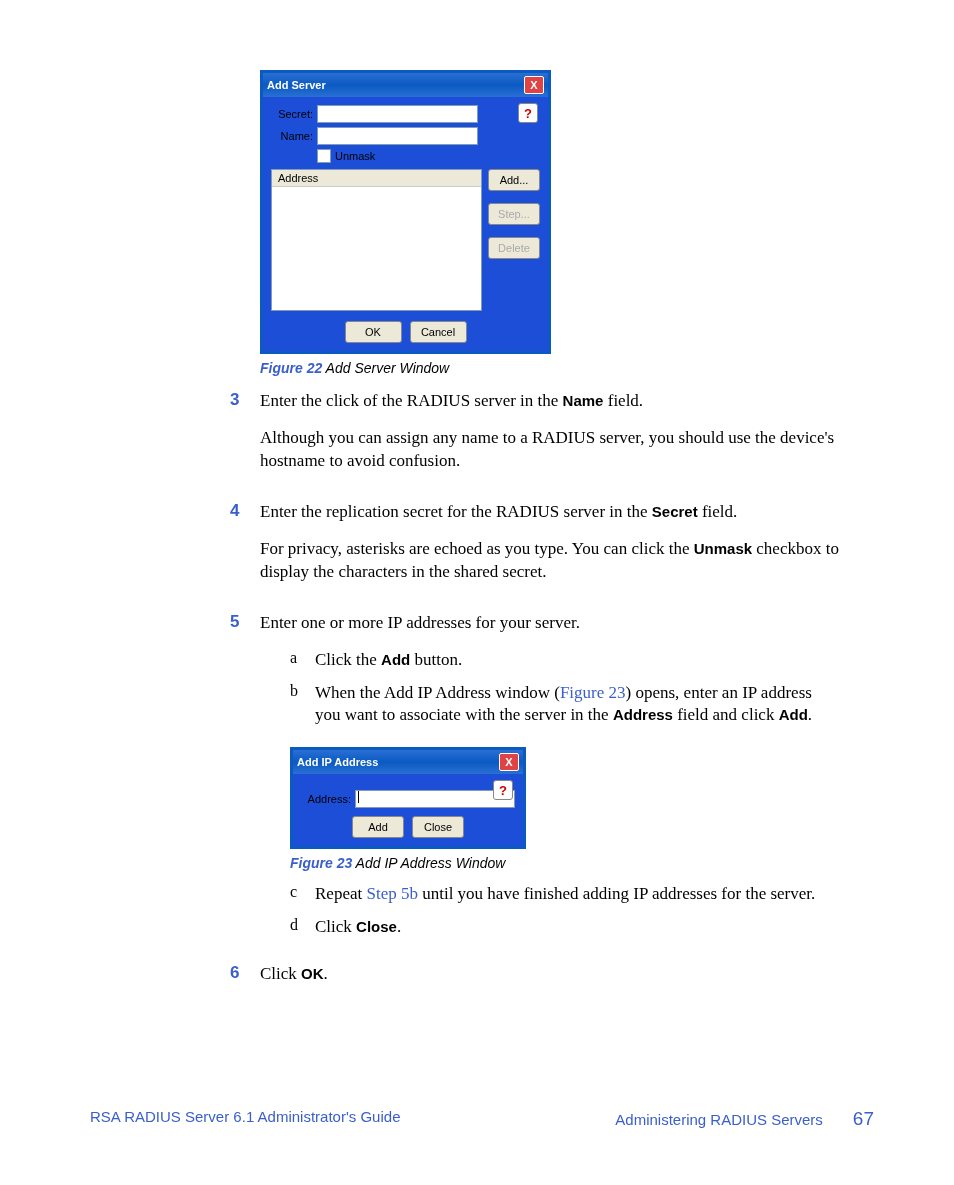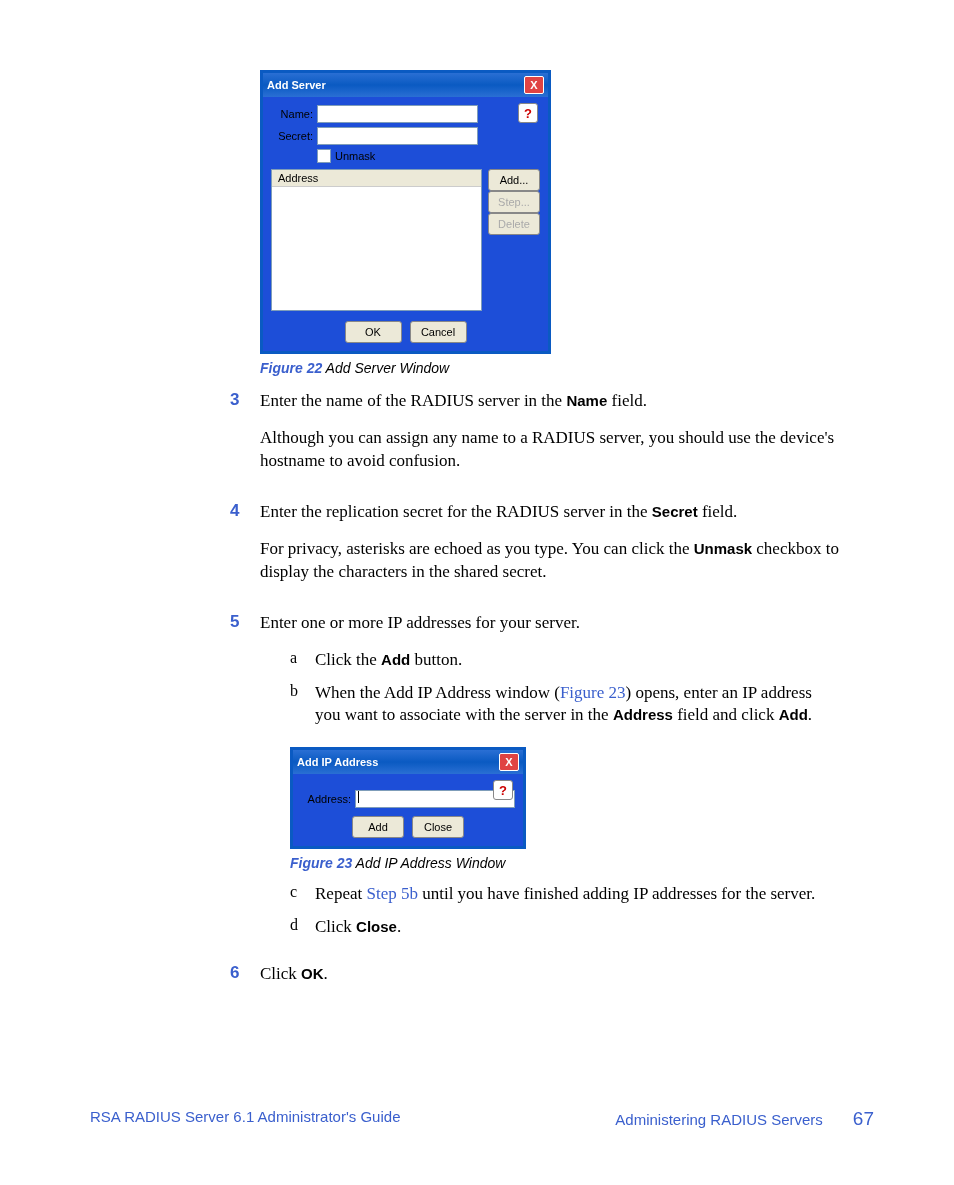--- a/index.html
+++ b/index.html
@@ -11,21 +11,21 @@
 .dlgbody{padding:8px;position:relative}
 .helpicon{position:absolute;right:10px;top:6px;width:18px;height:18px;border:1px solid #888;border-radius:3px;display:flex;align-items:center;justify-content:center;background:#fff;color:#c00;font-weight:bold;font-size:13px}
 .row{display:flex;align-items:center;margin-bottom:4px}
 .lbl{width:42px;text-align:right;padding-right:4px;font-size:11px}
 .txtin{flex:1;height:16px;border:1px solid #7f9db9;background:#fff;font-size:11px;padding:0 2px}
 .chkrow{margin-left:46px;display:flex;align-items:center;gap:4px;font-size:11px;margin-bottom:6px}
 .chkbox{width:12px;height:12px;border:1px solid #7f9db9;background:#fff}
 .addrpanel{display:flex;gap:6px}
 .addrlist{flex:1;border:1px solid #7f9db9;background:#fff;height:140px}
 .addrhead{border-bottom:1px solid #ccc;padding:2px 6px;font-size:11px;background:#ece9d8}
-.btncol{display:flex;flex-direction:column;gap:0}
+.btncol{display:flex;flex-direction:column;gap:12px}
 .xpb{width:50px;height:20px;border:1px solid #888;border-radius:3px;background:#ece9d8;font-size:11px;display:flex;align-items:center;justify-content:center}
 .xpb.dis{color:#aaa}
 .okcancel{display:flex;justify-content:center;gap:8px;margin-top:10px}
 .xpb2{width:55px;height:20px;border:1px solid #888;border-radius:3px;background:#ece9d8;font-size:11px;display:flex;align-items:center;justify-content:center}
 .caption{font-family:Liberation Sans, sans-serif;font-size:14px;font-style:italic;margin-top:6px}
 .caption .fignum{color:#3a5fcd;font-weight:bold;font-style:italic}
 .step{display:flex;margin-top:14px}
 .num{width:30px;margin-left:-30px;color:#3a5fcd;font-weight:bold;font-family:Arial,Helvetica,sans-serif;font-size:17px}
 .para{font-size:17px;line-height:1.35;margin-bottom:14px}
 .bold{font-family:Arial,Helvetica,sans-serif;font-weight:bold;font-size:15px}
@@ -46,25 +46,25 @@
 <div class="content">
 
 <div class="winxp" style="width:285px">
  <div class="titlebar">
   <span>Add Server</span>
   <span class="closebox">X</span>
  </div>
  <div class="dlgbody">
   <div class="helpicon">?</div>
   <div class="row">
-   <div class="lbl">Name:</div>
+   <div class="lbl">Secret:</div>
    <div class="txtin" style="max-width:155px"></div>
   </div>
   <div class="row">
-   <div class="lbl">Secret:</div>
+   <div class="lbl">Name:</div>
    <div class="txtin" style="max-width:155px"></div>
   </div>
   <div class="chkrow">
    <div class="chkbox"></div>
    <span>Unmask</span>
   </div>
   <div class="addrpanel">
    <div class="addrlist">
     <div class="addrhead">Address</div>
    </div>
@@ -78,21 +78,21 @@
    <div class="xpb2">OK</div>
    <div class="xpb2">Cancel</div>
   </div>
  </div>
 </div>
 <div class="caption"><span class="fignum">Figure 22</span><span> Add Server Window</span></div>
 
 <div class="step">
  <div class="num">3</div>
  <div style="flex:1">
-  <div class="para"><span>Enter the name of the RADIUS server in the </span><span class="bold">Name</span><span> field.</span></div>
+  <div class="para"><span>Enter the click of the RADIUS server in the </span><span class="bold">Name</span><span> field.</span></div>
   <div class="para">Although you can assign any name to a RADIUS server, you should use the device's hostname to avoid confusion.</div>
  </div>
 </div>
 
 <div class="step">
  <div class="num">4</div>
  <div style="flex:1">
   <div class="para"><span>Enter the replication secret for the RADIUS server in the </span><span class="bold">Secret</span><span> field.</span></div>
   <div class="para"><span>For privacy, asterisks are echoed as you type. You can click the </span><span class="bold">Unmask</span><span> checkbox to display the characters in the shared secret.</span></div>
  </div>

